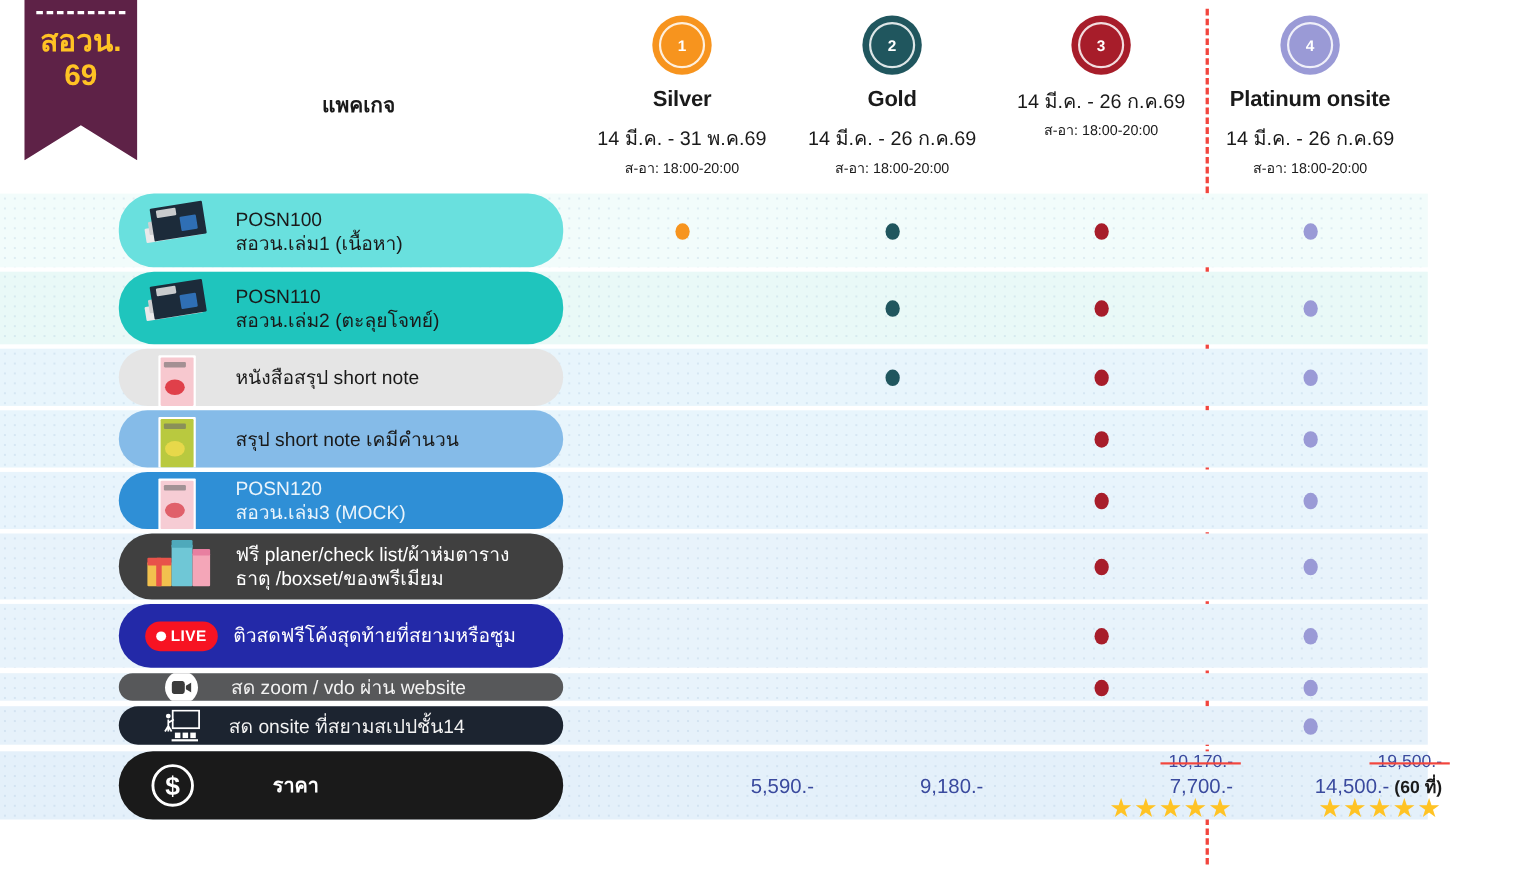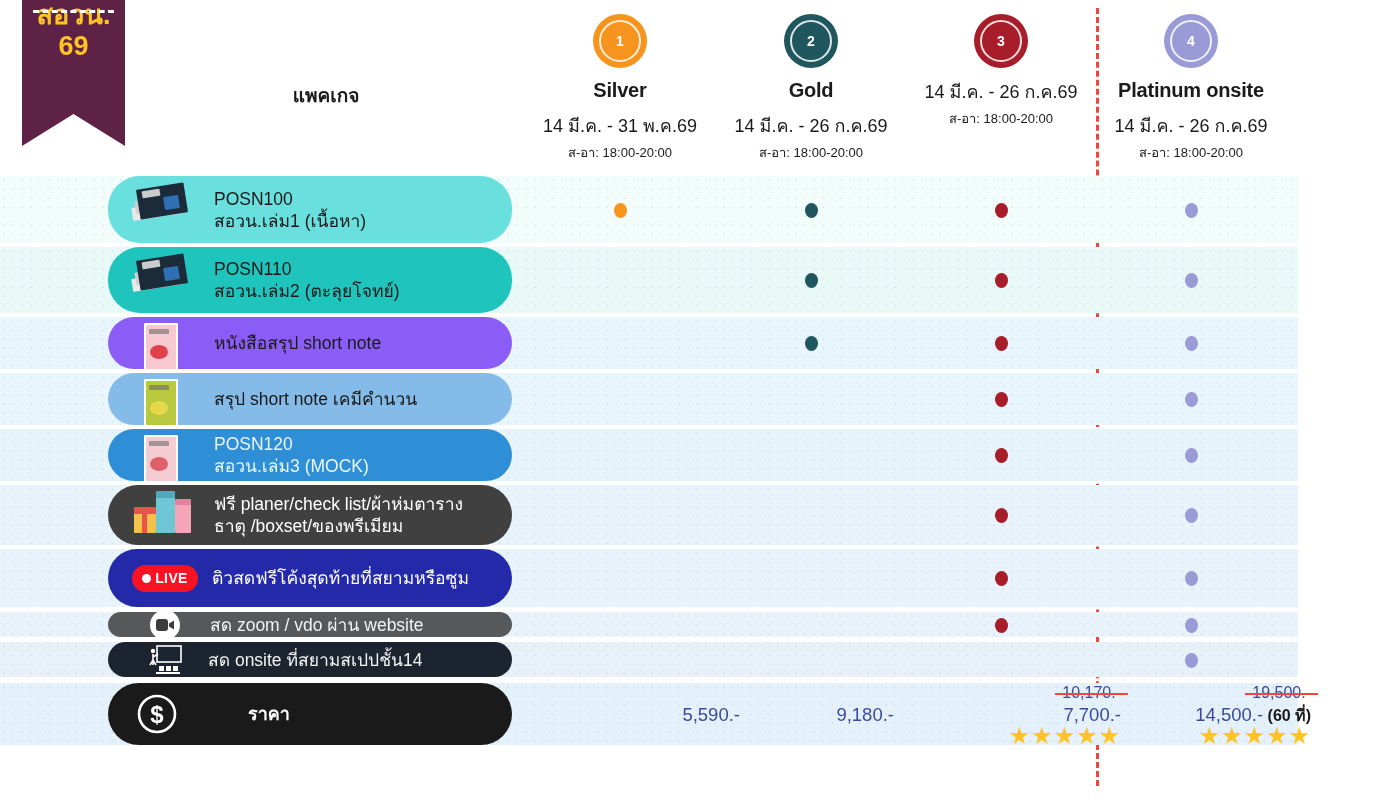--- a/index.html
+++ b/index.html
@@ -9,21 +9,21 @@
     font-family:"Liberation Sans","DejaVu Sans",sans-serif;
     -webkit-font-smoothing:antialiased;
   }
 
   
   #ribbon{
     position:absolute;left:22px;top:0;width:103px;height:146px;
     background:#5e2247;
     clip-path:polygon(0 0,100% 0,100% 100%,50% 78%,0 100%);
     display:flex;flex-direction:column;align-items:center;justify-content:flex-start;
-    box-sizing:border-box;
+    padding-top:22px;box-sizing:border-box;
   }
   #ribbon .dashline{
     position:absolute;top:10px;left:11px;right:11px;height:0;
     border-top:3px dashed #ffffff;
   }
   #ribbon .rl{
     color:#ffc324;font-weight:bold;font-size:27px;line-height:31px;text-align:center;
   }
 
   
@@ -185,21 +185,21 @@
         </div>
         <div class="ptext" style="margin-left:22px">POSN110
 สอวน.เล่ม2 (ตะลุยโจทย์)</div>
       </div>
       <span class="dot" style="left:811px;background:#20565e"></span>
       <span class="dot" style="left:1001px;background:#a71d2a"></span>
       <span class="dot" style="left:1191px;background:#9a9ad6"></span>
     </div>
     <div class="row" style="height: 52px; margin-bottom: 4px;">
       <div class="band" style="background-color:#e8f5fc"></div>
-      <div class="pill" style="width:404px;background:#8b5cf6;color:#1a1a1a">
+      <div class="pill" style="width:404px;background:#e5e5e5;color:#1a1a1a">
         <div class="thumb">
           <div class="bk">
             <i style="left:14px;top:6px;width:34px;height:48px;background:#ffffff;"></i>
             <i style="left:16px;top:8px;width:30px;height:44px;background:#f7c8cf;"></i>
             <i style="left:19px;top:12px;width:20px;height:5px;background:#6b6b6b;opacity:.6;"></i>
             <i style="left:20px;top:28px;width:18px;height:14px;background:#e0404a;border-radius:50%;"></i>
           </div>
         </div>
         <div class="ptext" style="margin-left:22px">หนังสือสรุป short note</div>
       </div>

